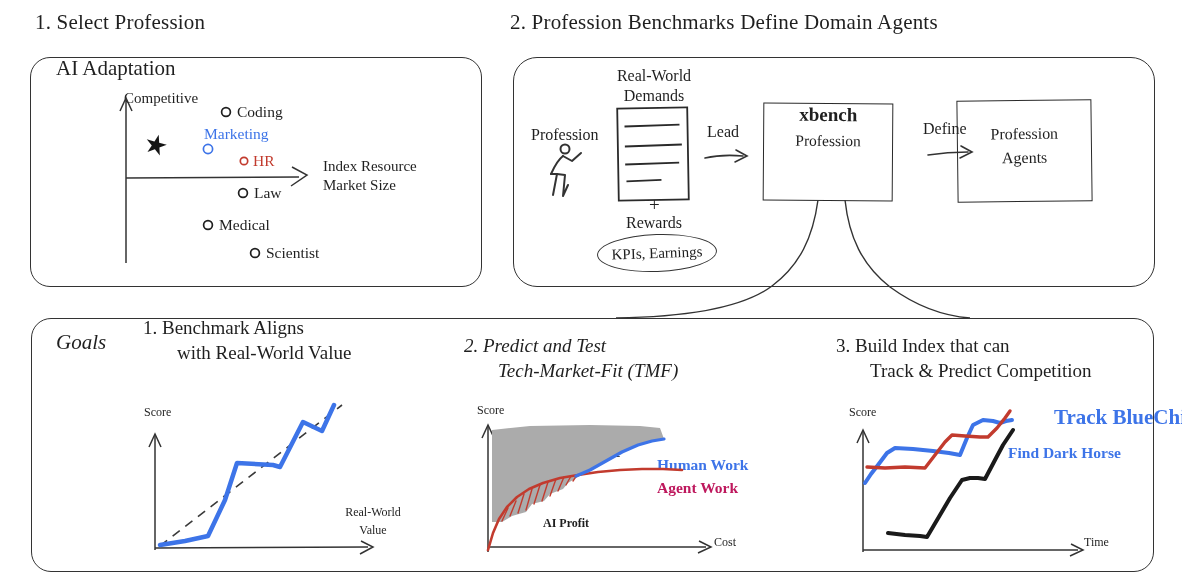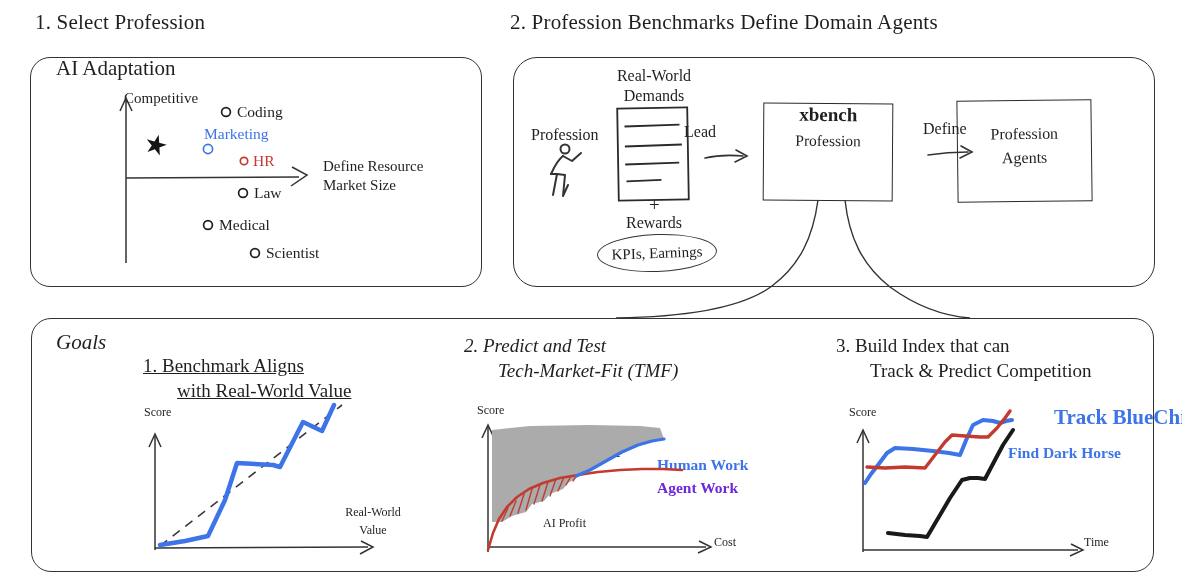--- a/index.html
+++ b/index.html
@@ -8,41 +8,41 @@
   .abs{position:absolute;}
   .lbl{position:absolute;white-space:nowrap;color:#1f1f1f;}
   .sec-title{font-size:21px;letter-spacing:0.2px;}
   .box-title{font-size:21px;}
   .axis-lbl{font-size:15px;}
   .sm-axis-lbl{font-size:12px;}
   .goal-title{font-size:19px;line-height:25px;}
   .goal-title .l2{margin-left:34px;}
   .flow-lbl{font-size:16px;}
   .blue{color:#3d74e8;font-weight:600;}
-  .red{color:#6d28d9;font-weight:600;}
+  .red{color:#be185d;font-weight:600;}
   .annot{font-size:14.5px;font-weight:600;}
   .sketchbox{position:absolute;border:1.6px solid #2a2a2a;background:transparent;}
   .roundbox{position:absolute;border:1.5px solid #333;border-radius:20px;background:transparent;}
   .ellipse{position:absolute;border:1.3px solid #333;border-radius:50%;display:flex;
            align-items:center;justify-content:center;transform:rotate(-2deg);}
   .ctr{text-align:center;}
   svg{position:absolute;overflow:visible;}
 </style>
 </head>
 <body>
 
 <div id="canvas">
 
   <div class="lbl sec-title" style="left:35px;top:10px;">1. Select Profession</div>
 
   <div class="roundbox" style="left:30px;top:57px;width:450px;height:228px;"></div>
   <div class="lbl box-title" style="left:56px;top:56px;">AI Adaptation</div>
   <div class="lbl axis-lbl" style="left:124px;top:90px;">Competitive</div>
   <div class="lbl axis-lbl" style="left:323px;top:157px;line-height:19px;">
-    <div>Define Resource</div>
+    <div>Index Resource</div>
     <div>Market Size</div>
   </div>
 
   <svg id="scatter-svg" class="abs" style="left:100px;top:85px;" width="360" height="195">
     <line x1="26" y1="14" x2="26" y2="178" stroke="#333" stroke-width="1.5"></line>
     <path d="M 20 26 L 26 13 L 32 26" stroke="#333" stroke-width="1.5" fill="none"></path>
     <line x1="26" y1="93" x2="199" y2="92" stroke="#333" stroke-width="1.5"></line>
     <path d="M 192 82 L 207 90 L 191 101" stroke="#333" stroke-width="1.5" fill="none"></path>
   <circle cx="126" cy="27" r="4.4" fill="none" stroke="#1f1f1f" stroke-width="1.7"></circle>
       <text x="137" y="32" fill="#1f1f1f" style="font:500 15.5px 'Liberation Serif',serif">Coding</text>
@@ -61,21 +61,21 @@
 
   <div class="lbl sec-title" style="left:510px;top:10px;">2. Profession Benchmarks Define Domain Agents</div>
 
   <div class="roundbox" style="left:513px;top:57px;width:640px;height:228px;border-radius:24px;"></div>
 
   <div class="lbl flow-lbl" style="left:531px;top:126px;">Profession</div>
   <div class="lbl flow-lbl ctr" style="left:598px;top:66px;width:112px;line-height:20px;">
     <div>Real-World</div>
     <div>Demands</div>
   </div>
-  <div class="lbl flow-lbl" style="left:684px;top:123px;">Lead</div>
+  <div class="lbl flow-lbl" style="left:707px;top:123px;">Lead</div>
   <div class="lbl" style="left:649px;top:194px;font-size:19px;">+</div>
   <div class="lbl flow-lbl" style="left:626px;top:214px;">Rewards</div>
   <div class="ellipse" style="left:597px;top:234px;width:118px;height:36px;">
     <span style="font-size:15px;white-space:nowrap;">KPIs, Earnings</span>
   </div>
 
   <div class="sketchbox" style="left:763px;top:103px;width:128px;height:96px;transform:rotate(0.4deg);">
     <div class="ctr" style="font-size:19px;font-weight:bold;">xbench</div>
     <div class="ctr" style="margin-top:6px;font-size:15.5px;">Profession</div>
   </div>
@@ -113,21 +113,21 @@
   </svg>
 
   <svg class="abs" style="left:0;top:0;pointer-events:none;" width="1182" height="584">
     <path d="M 818 200 C 813 237 800 265 772 286 C 744 307 688 317 616 318" stroke="#333" stroke-width="1.4" fill="none"></path>
     <path d="M 845 200 C 849 237 862 265 890 287 C 916 306 944 316 970 318" stroke="#333" stroke-width="1.4" fill="none"></path>
   </svg>
 
   <div class="roundbox" style="left:31px;top:318px;width:1121px;height:252px;"></div>
   <div class="lbl box-title" style="left:56px;top:330px;font-style:italic;">Goals</div>
 
-  <div class="lbl goal-title" style="left:143px;top:353px;text-decoration:underline;">
+  <div class="lbl goal-title" style="left:143px;top:315px;">
     <div>1. Benchmark Aligns</div>
     <div class="l2">with Real-World Value</div>
   </div>
   <div class="lbl sm-axis-lbl" style="left:144px;top:405px;">Score</div>
   <div class="lbl sm-axis-lbl ctr" style="left:330px;top:503px;width:86px;line-height:18px;">
     <div>Real-World</div>
     <div>Value</div>
   </div>
   <svg id="chart1-svg" class="abs" style="left:140px;top:395px;" width="250" height="168">
     <line x1="15" y1="155" x2="15" y2="40" stroke="#333" stroke-width="1.5"></line>
@@ -137,21 +137,21 @@
   <polyline points="20,151 202,10" fill="none" stroke="#3a3a3a" stroke-width="1.6" stroke-dasharray="9 7"></polyline>
       <polyline points="20,150 45,146 68,141 85,105 97,68 133,70 140,72 163,27 182,36 194,10" fill="none" stroke="#3d74e8" stroke-width="4.5" stroke-linejoin="round" stroke-linecap="round"></polyline>
     </svg>
 
   <div class="lbl goal-title" style="left:464px;top:333px;font-style:italic;">
     <div>2. Predict and Test</div>
     <div class="l2">Tech-Market-Fit (TMF)</div>
   </div>
   <div class="lbl sm-axis-lbl" style="left:477px;top:403px;">Score</div>
   <div class="lbl annot" style="left:500px;top:444px;">Market Acceptance</div>
-  <div class="lbl sm-axis-lbl" style="left:543px;top:516px;font-weight:400;">AI Profit</div>
+  <div class="lbl sm-axis-lbl" style="left:543px;top:516px;font-weight:700;">AI Profit</div>
   <div class="lbl blue" style="left:657px;top:456px;font-size:15.5px;">Human Work</div>
   <div class="lbl red" style="left:657px;top:479px;font-size:15.5px;">Agent Work</div>
   <div class="lbl sm-axis-lbl" style="left:714px;top:535px;">Cost</div>
   <svg id="chart2-svg" class="abs" style="left:470px;top:400px;" width="300" height="162">
     <line x1="18" y1="152" x2="18" y2="26" stroke="#333" stroke-width="1.5"></line>
     <path d="M 12 38 L 18 25 L 24 38" stroke="#333" stroke-width="1.5" fill="none"></path>
     <line x1="18" y1="147" x2="236" y2="147" stroke="#333" stroke-width="1.5"></line>
     <path d="M 229 141 L 241 147 L 228 153" stroke="#333" stroke-width="1.5" fill="none"></path>
   <polygon points="22,30 60,26 120,25 170,26 190,28 194,39 185,41 172,44 156,51 138,61 120,71 106,78 98,83 93,89 80,94 74,101 62,104 56,112 42,116 32,122 22,122" fill="#ababab" stroke="none"></polygon>
       <line x1="32" y1="121" x2="38" y2="108" stroke="#c23b2e" stroke-width="1.4" stroke-linecap="round"></line>

